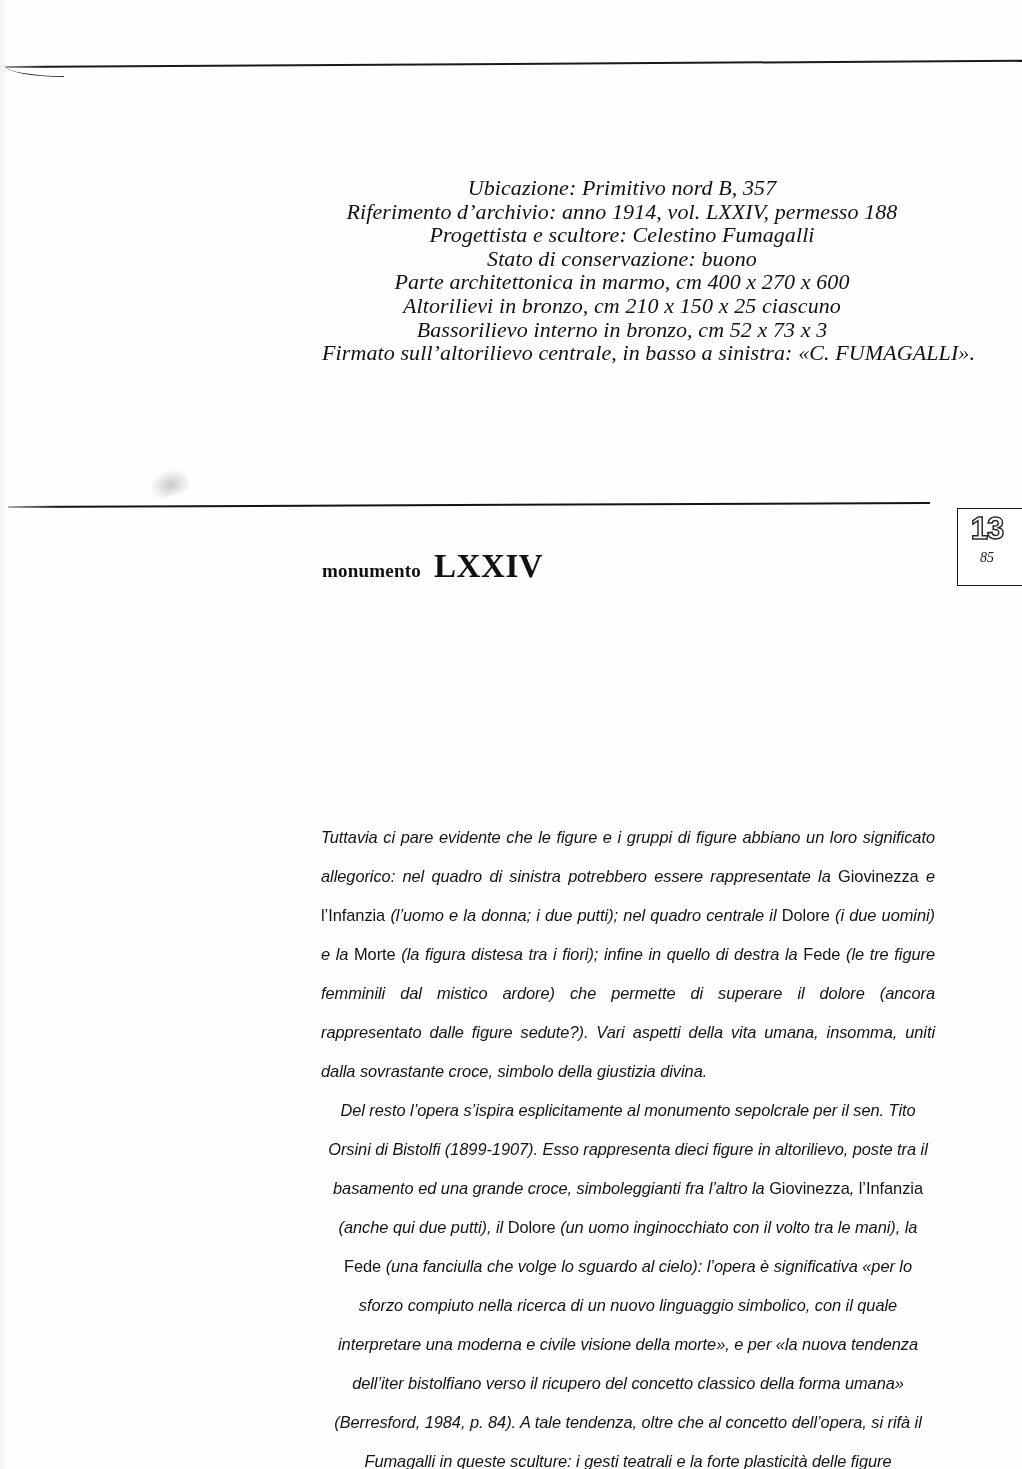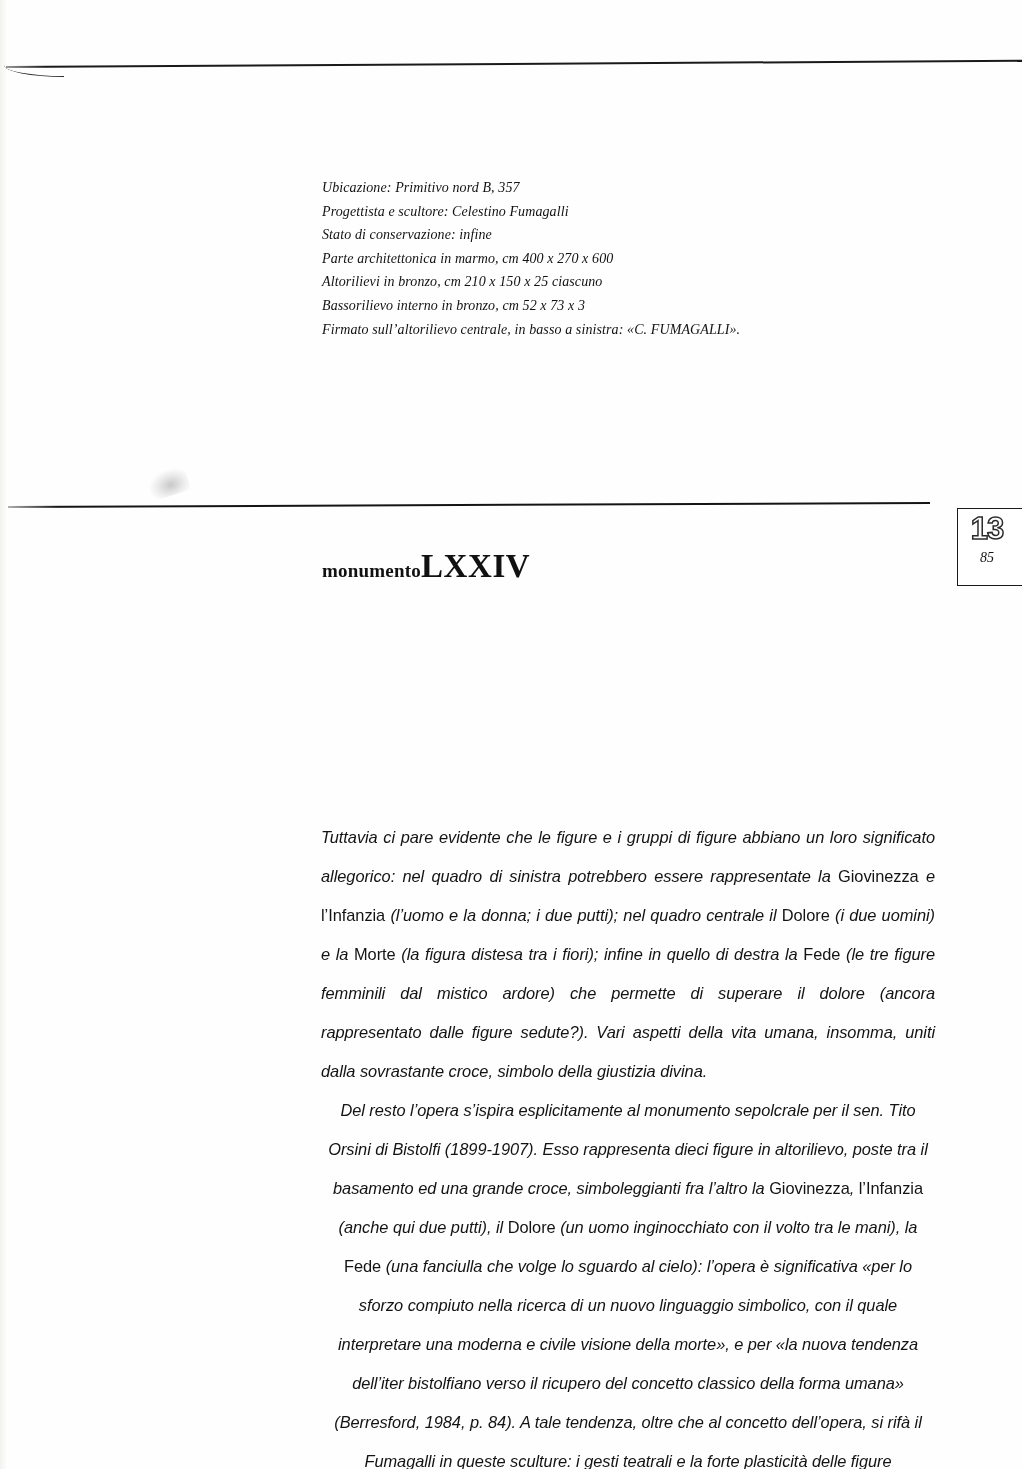--- a/index.html
+++ b/index.html
@@ -74,35 +74,37 @@
     transform: rotate(-18deg);
   }
 
   
   .meta-block {
     position: absolute;
     left: 322px;
     top: 176px;
     width: 600px;
     font-style: italic;
-    font-size: 14px;
+    font-size: 22px;
     line-height: 23.6px;
     letter-spacing: 0.1px;
+    text-align: center;
   }
   .meta-line {
     white-space: nowrap;
   }
 
   
   .title-row {
     position: absolute;
     left: 322px;
     top: 548px;
     display: flex;
     align-items: baseline;
+    gap: 13px;
   }
   .title-kicker {
     font-weight: bold;
     font-size: 19px;
     letter-spacing: 0.2px;
   }
   .title-main {
     font-weight: bold;
     font-size: 33px;
     letter-spacing: 0.6px;
@@ -173,22 +175,23 @@
 <body>
 
 <div class="page-surface"></div>
 <div class="scan-edge-left"></div>
 
 <div class="rule rule-top"></div>
 <div class="rule-top-curl"></div>
 
 <div class="meta-block">
     <div class="meta-line">Ubicazione: Primitivo nord B, 357</div>
+    <div class="meta-line">Riferimento d’archivio: anno 1914, vol. LXXIV, permesso 188</div>
     <div class="meta-line">Progettista e scultore: Celestino Fumagalli</div>
-    <div class="meta-line">Stato di conservazione: infine</div>
+    <div class="meta-line">Stato di conservazione: buono</div>
     <div class="meta-line">Parte architettonica in marmo, cm 400 x 270 x 600</div>
     <div class="meta-line">Altorilievi in bronzo, cm 210 x 150 x 25 ciascuno</div>
     <div class="meta-line">Bassorilievo interno in bronzo, cm 52 x 73 x 3</div>
     <div class="meta-line">Firmato sull’altorilievo centrale, in basso a sinistra: «C. FUMAGALLI».</div>
   </div>
 
 <div class="smudge"></div>
 <div class="rule rule-title"></div>
 
 <div class="title-row">

